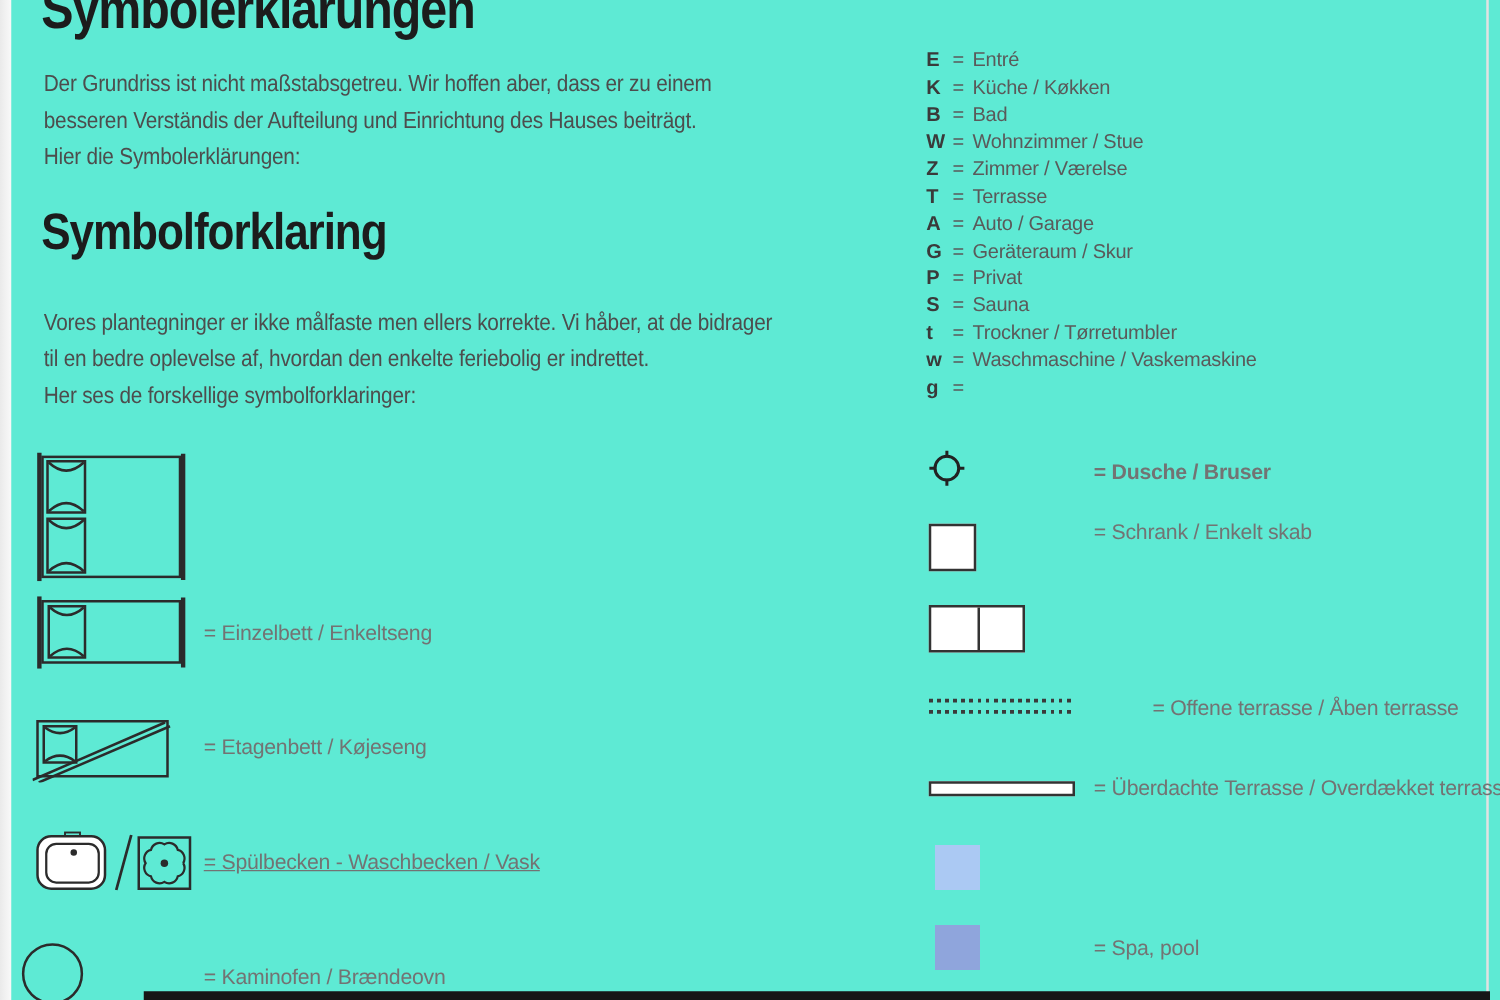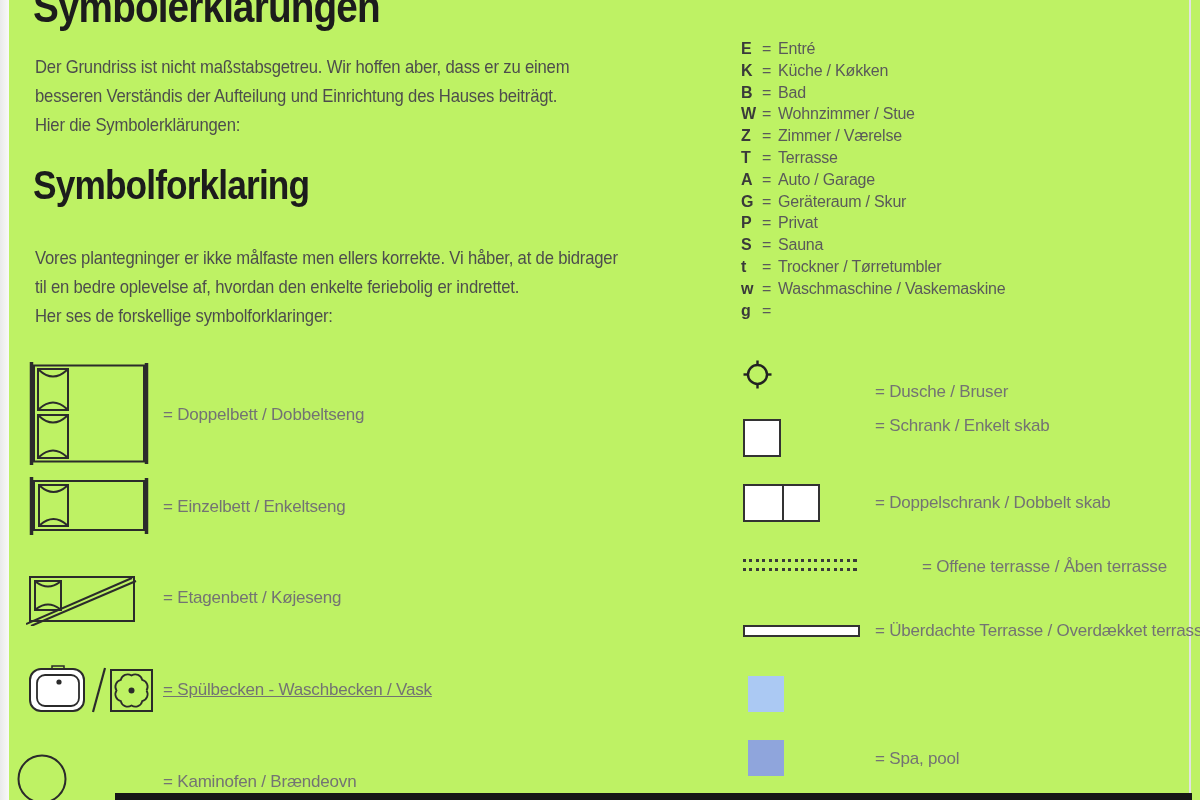--- a/index.html
+++ b/index.html
@@ -1,16 +1,16 @@
 <!DOCTYPE html>
 <html><head>
 <meta charset="utf-8">
 <style>
   html,body{margin:0;padding:0;width:1200px;height:800px;overflow:hidden;background:#fff;}
-  .page{position:relative;width:1200px;height:800px;background:#bef264;
+  .page{position:relative;width:1200px;height:800px;background:#5eead4;
         font-family:"Liberation Sans","DejaVu Sans",sans-serif;}
   .edge-left{position:absolute;left:0;top:0;width:9px;height:800px;
              background:linear-gradient(90deg,#eaeaea,#f9f9f9);}
   .edge-right{position:absolute;left:1189px;top:0;width:2px;height:800px;background:#e2e2e2;}
   .bottom-bar{position:absolute;left:115px;top:793px;width:1077px;height:7px;background:#161616;}
 
   .h-de{position:absolute;left:33px;top:-17px;margin:0;font-size:45px;font-weight:700;
         color:#1c1c1c;letter-spacing:-1px;white-space:nowrap;line-height:1.05;
         transform:scaleX(.86);transform-origin:0 0;}
   .h-da{position:absolute;left:33px;top:164px;margin:0;font-size:41px;font-weight:700;
@@ -134,21 +134,20 @@
     <line x1="3.5" y1="0" x2="3.5" y2="103" stroke="#2b2b2b" stroke-width="3.5"></line>
     <line x1="118.5" y1="1" x2="118.5" y2="102" stroke="#2b2b2b" stroke-width="3.5"></line>
     <rect x="6" y="3.5" width="110" height="96" fill="none" stroke="#2b2b2b" stroke-width="2"></rect>
     <rect x="10" y="7" width="30" height="41" fill="none" stroke="#2b2b2b" stroke-width="2"></rect>
     <path d="M11,8 Q25,21 39,8" fill="none" stroke="#2b2b2b" stroke-width="2"></path>
     <path d="M11,47 Q25,34 39,47" fill="none" stroke="#2b2b2b" stroke-width="2"></path>
     <rect x="10" y="53" width="30" height="43" fill="none" stroke="#2b2b2b" stroke-width="2"></rect>
     <path d="M11,54 Q25,67 39,54" fill="none" stroke="#2b2b2b" stroke-width="2"></path>
     <path d="M11,95 Q25,82 39,95" fill="none" stroke="#2b2b2b" stroke-width="2"></path>
   </svg>
-  <div class="slabel" style="left:163px;top:405px;">= Doppelbett / Dobbeltseng</div>
 
   <svg class="sym" style="left:28px;top:477px;" width="122" height="58" viewBox="0 0 122 58">
     <line x1="3.5" y1="0" x2="3.5" y2="58" stroke="#2b2b2b" stroke-width="3.5"></line>
     <line x1="118.5" y1="1" x2="118.5" y2="57" stroke="#2b2b2b" stroke-width="3.5"></line>
     <rect x="6" y="4" width="110" height="49" fill="none" stroke="#2b2b2b" stroke-width="2"></rect>
     <rect x="11" y="8" width="29" height="41" fill="none" stroke="#2b2b2b" stroke-width="2"></rect>
     <path d="M12,9 Q25.5,21 39,9" fill="none" stroke="#2b2b2b" stroke-width="2"></path>
     <path d="M12,48 Q25.5,36 39,48" fill="none" stroke="#2b2b2b" stroke-width="2"></path>
   </svg>
   <div class="slabel" style="left:163px;top:497px;">= Einzelbett / Enkeltseng</div>
@@ -180,29 +179,28 @@
   </svg>
   <div class="slabel" style="left:163px;top:772px;">= Kaminofen / Brændeovn</div>
 
   <svg class="sym" style="left:742px;top:359px;" width="31" height="31" viewBox="0 0 31 31">
     <circle cx="15.5" cy="15.5" r="9.5" fill="none" stroke="#222" stroke-width="2.4"></circle>
     <line x1="15.5" y1="1.5" x2="15.5" y2="7" stroke="#222" stroke-width="2.4"></line>
     <line x1="15.5" y1="24" x2="15.5" y2="29.5" stroke="#222" stroke-width="2.4"></line>
     <line x1="1.5" y1="15.5" x2="7" y2="15.5" stroke="#222" stroke-width="2.4"></line>
     <line x1="24" y1="15.5" x2="29.5" y2="15.5" stroke="#222" stroke-width="2.4"></line>
   </svg>
-  <div class="slabel" style="left:875px;top:382px;">= Dusche / Bruser</div>
+  <div class="slabel" style="left:875px;top:368px;font-weight:bold;">= Dusche / Bruser</div>
 
   <div class="sq" style="left:743px;top:419px;width:38px;height:38px;"></div>
   <div class="slabel" style="left:875px;top:416px;">= Schrank / Enkelt skab</div>
 
   <div class="sq" style="left:743px;top:484px;width:77px;height:38px;">
     <div class="dsq-mid"></div>
   </div>
-  <div class="slabel" style="left:875px;top:493px;">= Doppelschrank / Dobbelt skab</div>
 
   <div>
     <div class="dotrow" style="top:559px;"></div>
     <div class="dotrow" style="top:568px;"></div>
   </div>
   <div class="slabel" style="left:922px;top:557px;">= Offene terrasse / Åben terrasse</div>
 
   <div class="cover-terrace"></div>
   <div class="slabel" style="left:875px;top:621px;">= Überdachte Terrasse / Overdækket terrasse</div>
 

